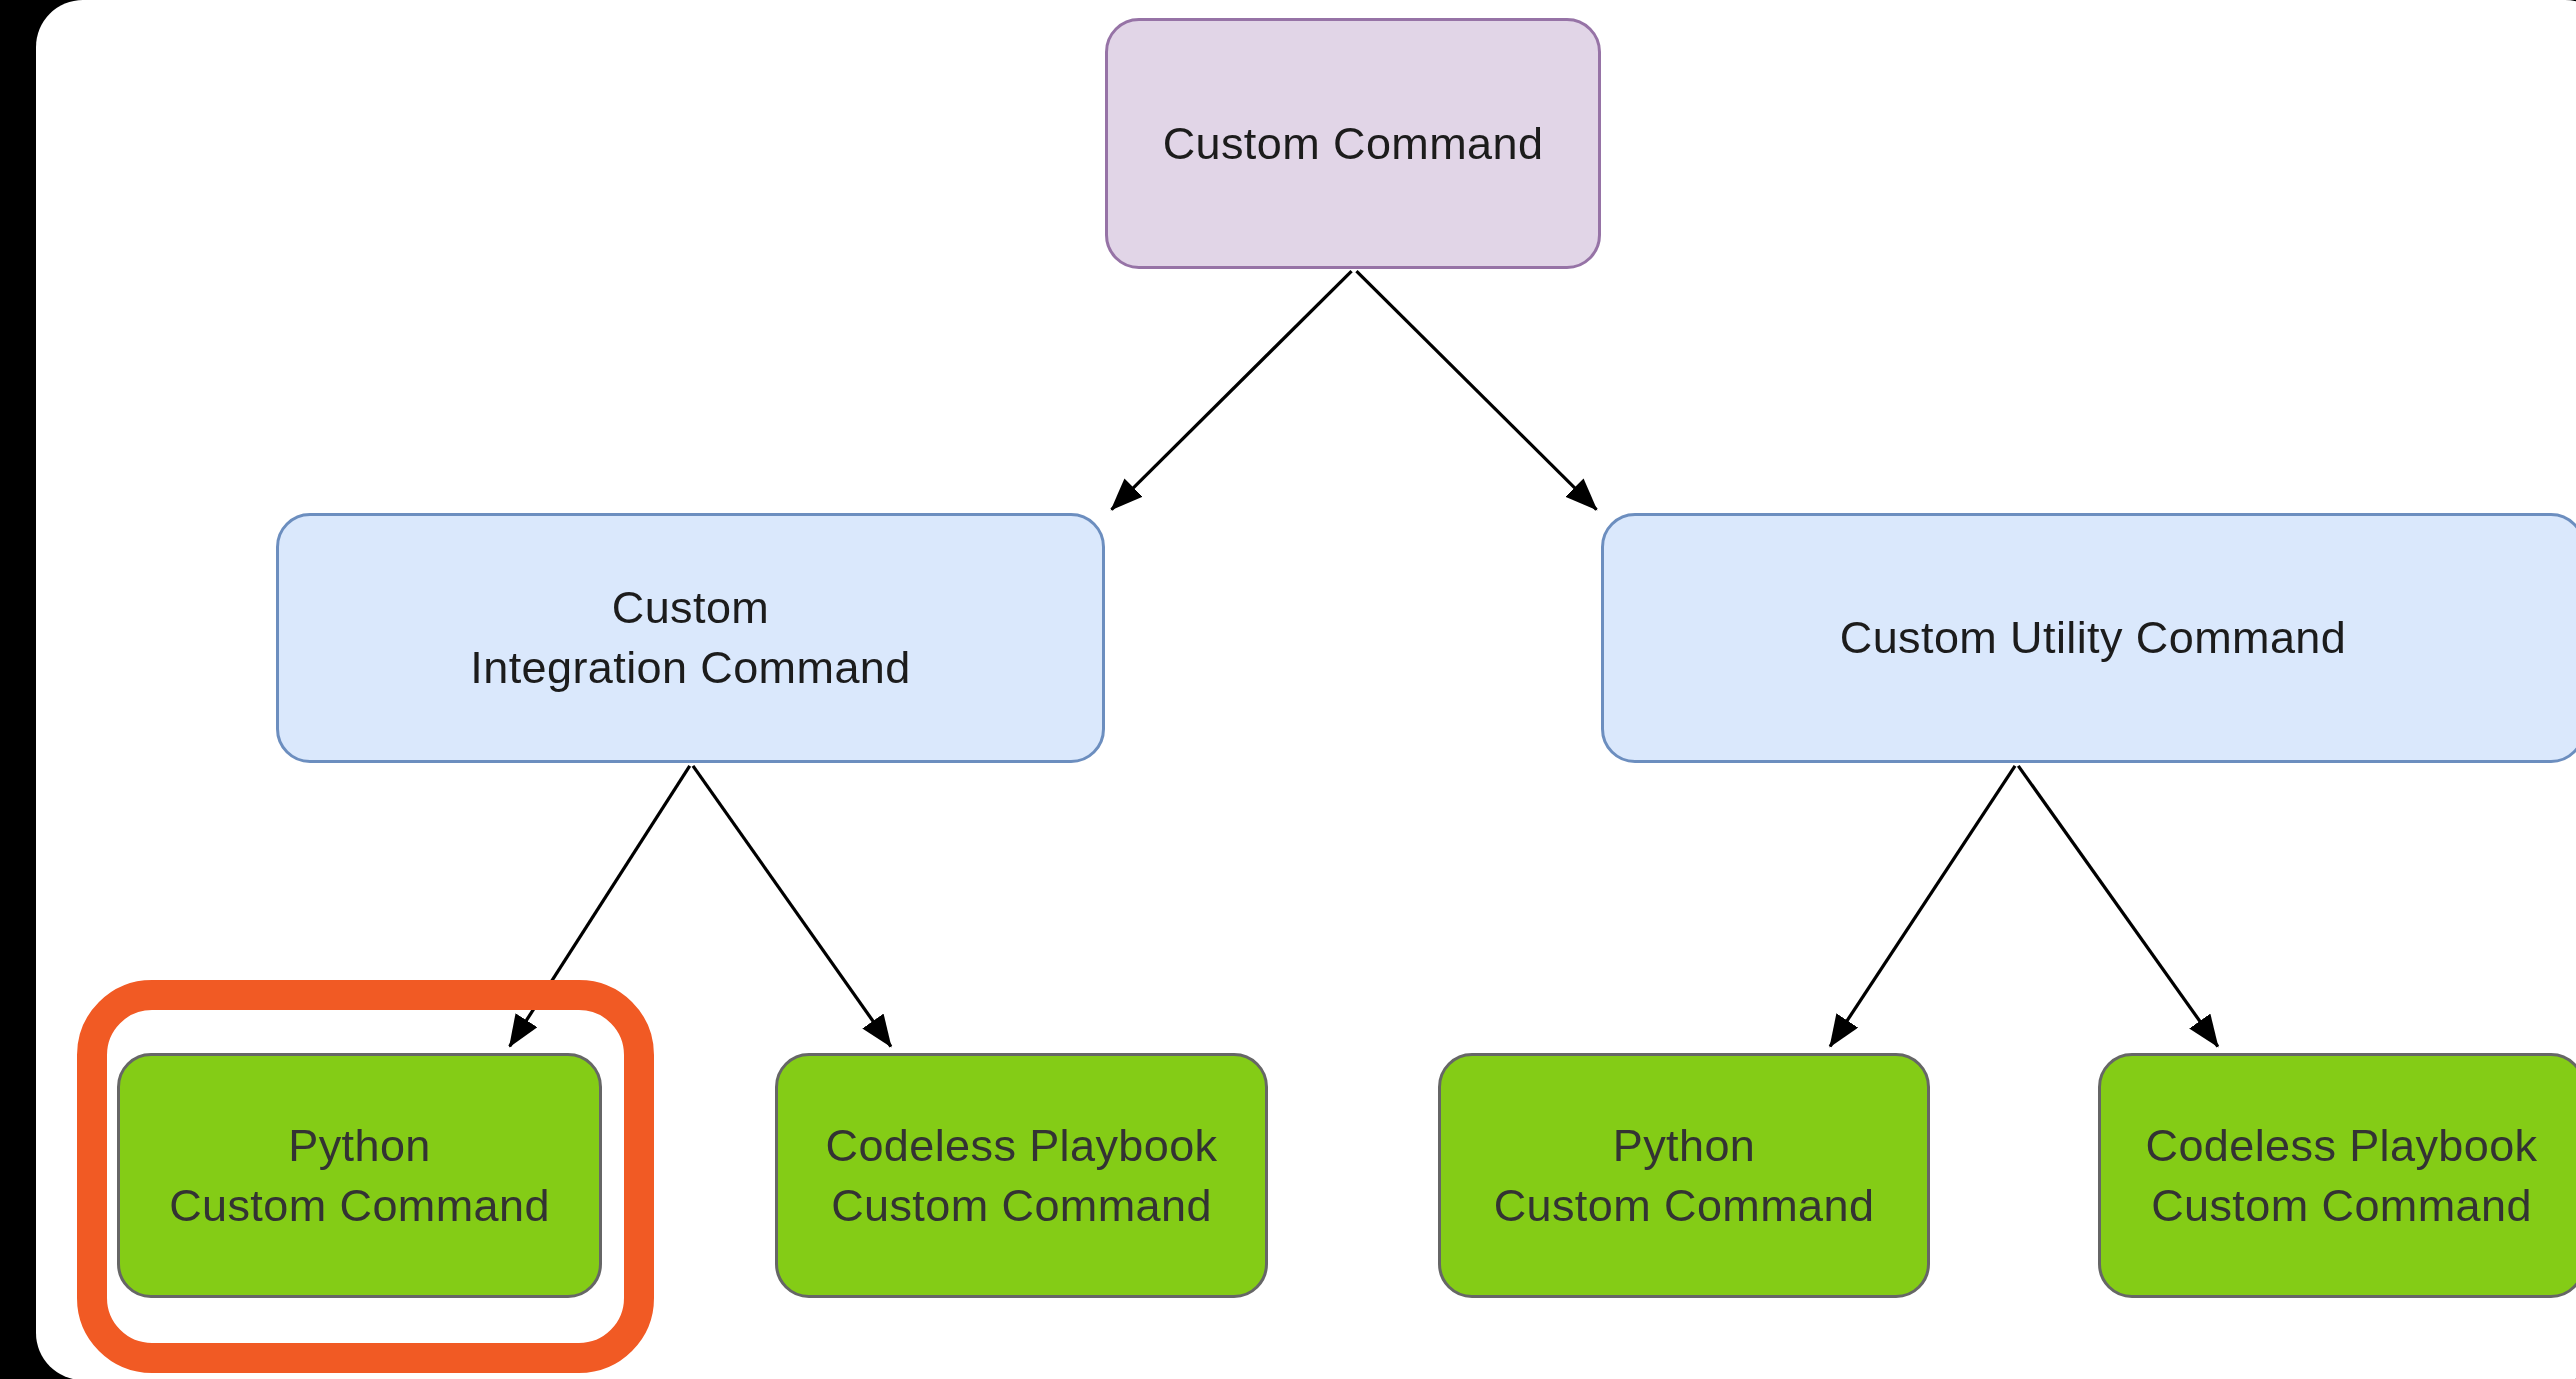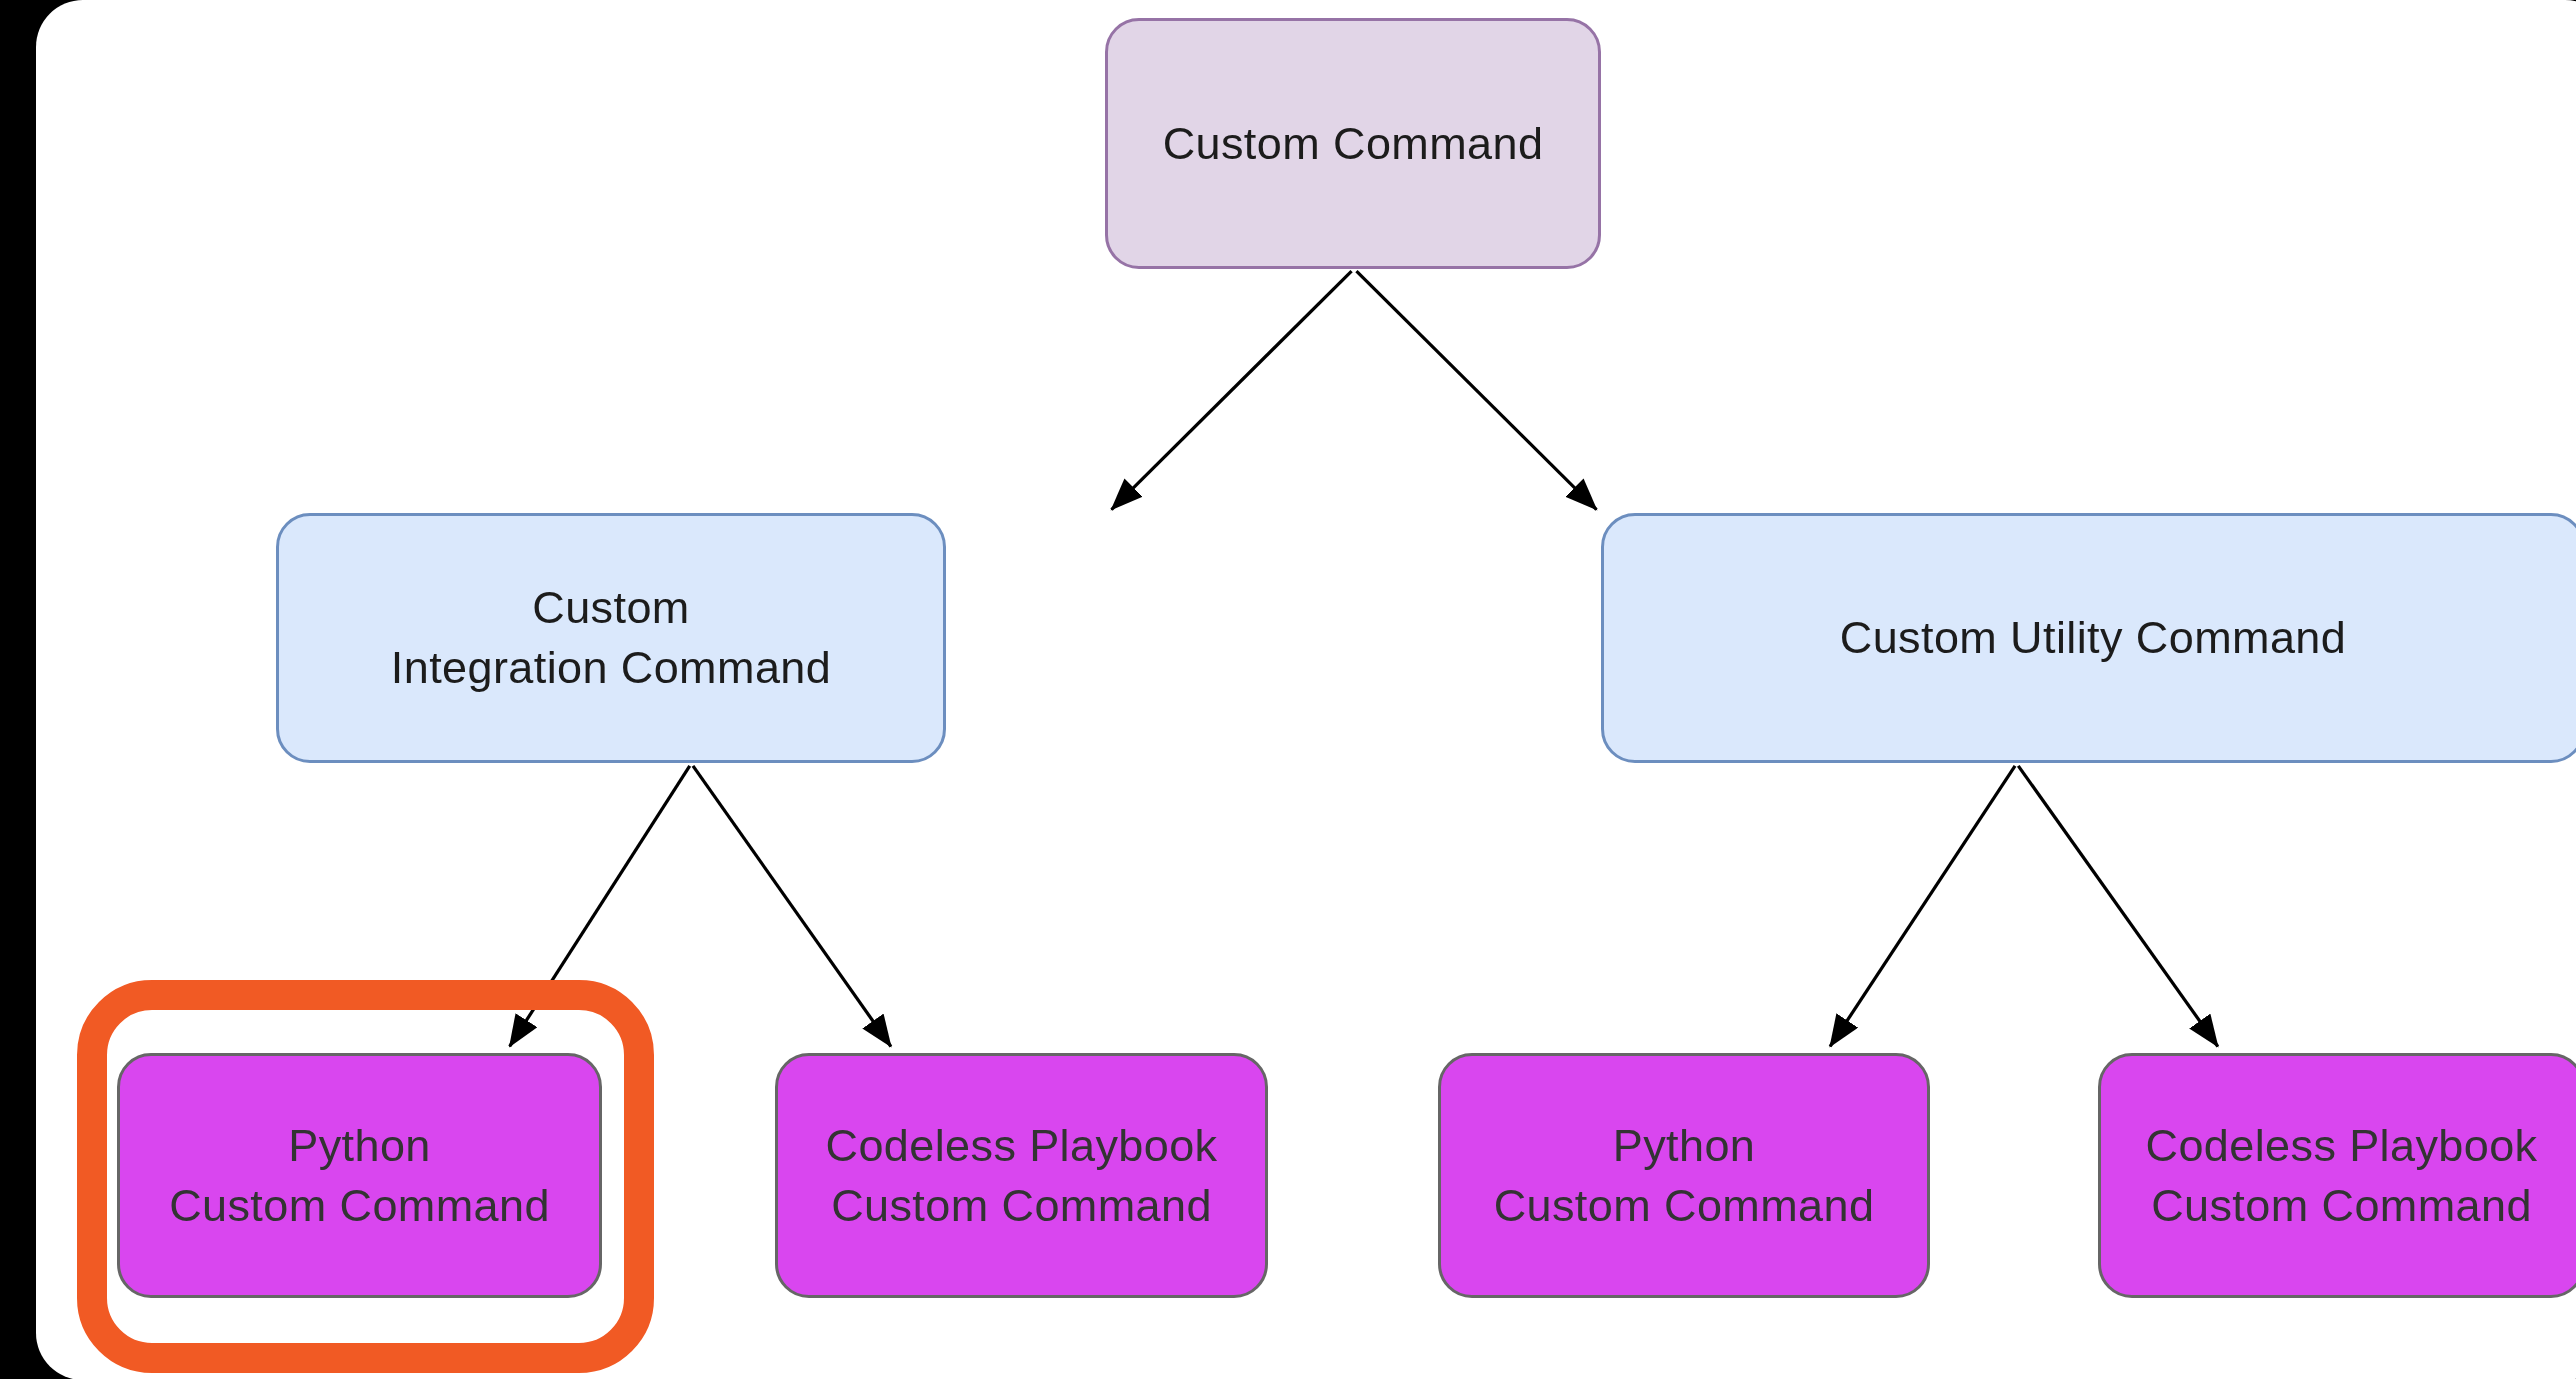--- a/index.html
+++ b/index.html
@@ -46,24 +46,24 @@
   }
   .node-root {
     left: 1069px; top: 18px; width: 496px; height: 251px;
     background: #E1D5E7;
     border: 3.2px solid #9673A6;
   }
   .node-l2 {
     background: #DAE8FC;
     border: 3.2px solid #6C8EBF;
   }
-  .node-integration { left: 240px;  top: 513px; width: 670px; height: 250px; }
+  .node-integration { left: 240px;  top: 513px; width: 829px; height: 250px; }
   .node-utility     { left: 1565px; top: 513px; width: 984px; height: 250px; }
   .node-leaf {
-    background: #d946ef;
+    background: #84cc16;
     border: 3.2px solid #666666;
     color: #333333;
   }
   .node-leaf-1 { left: 81px;  top: 1053px; width: 485px; height: 245px; }
   .node-leaf-2 { left: 739px;  top: 1053px; width: 493px; height: 245px; }
   .node-leaf-3 { left: 1402px; top: 1053px; width: 492px; height: 245px; }
   .node-leaf-4 { left: 2062px; top: 1053px; width: 487px; height: 245px; }
   .highlight-ring {
     position: absolute;
     left: 41px; top: 980px;

